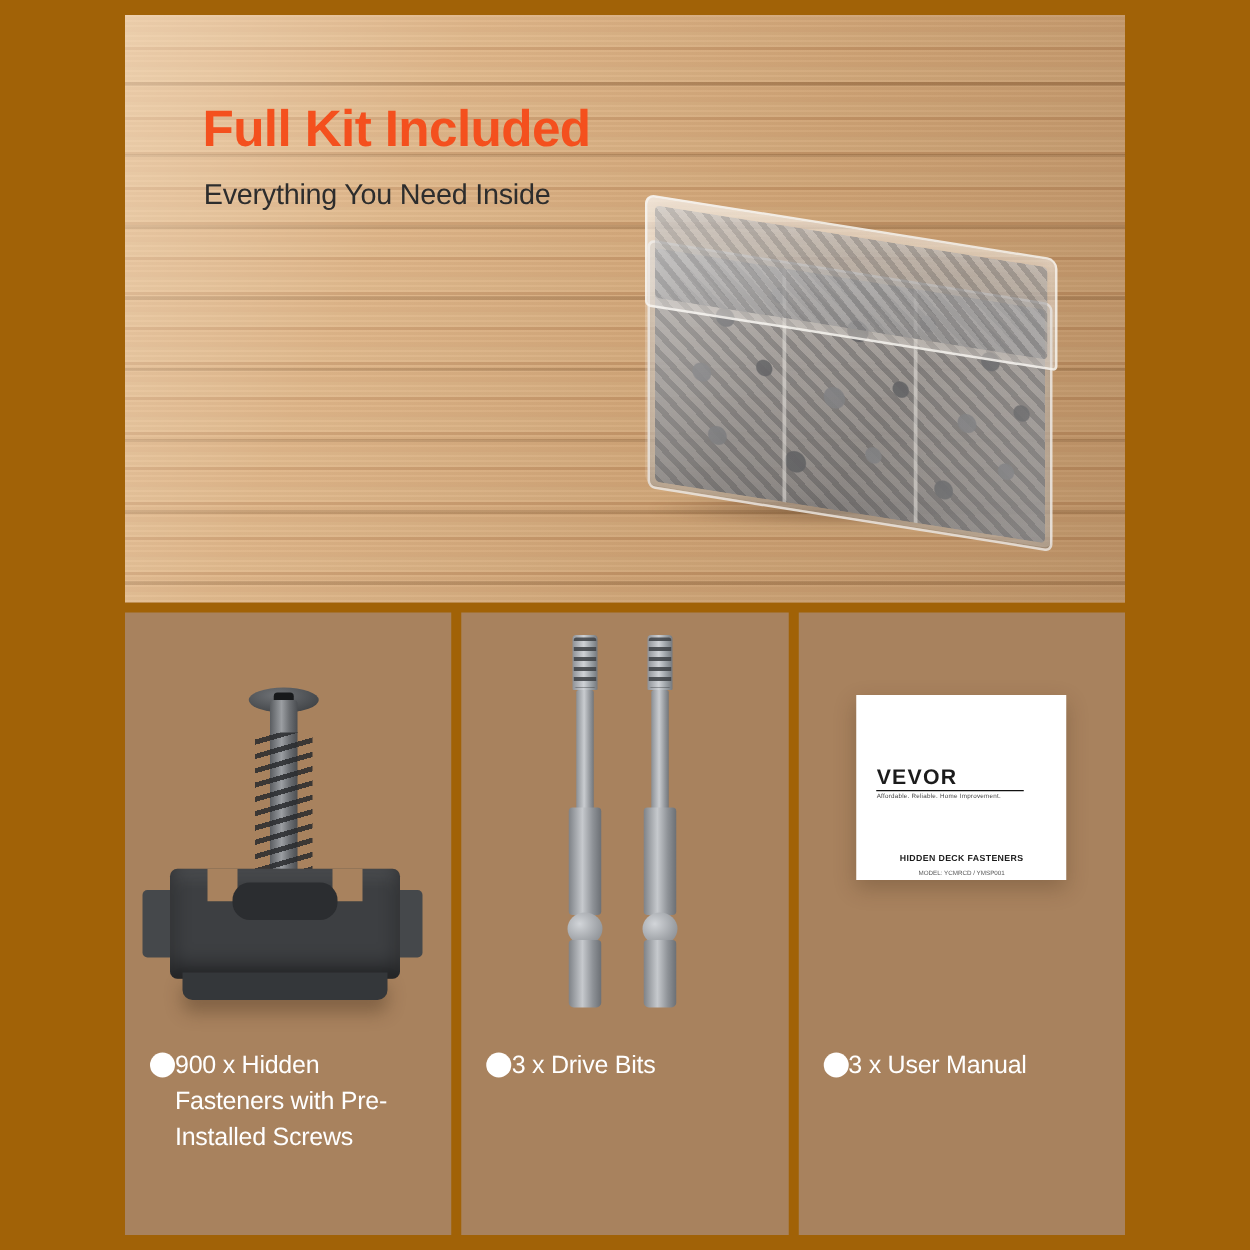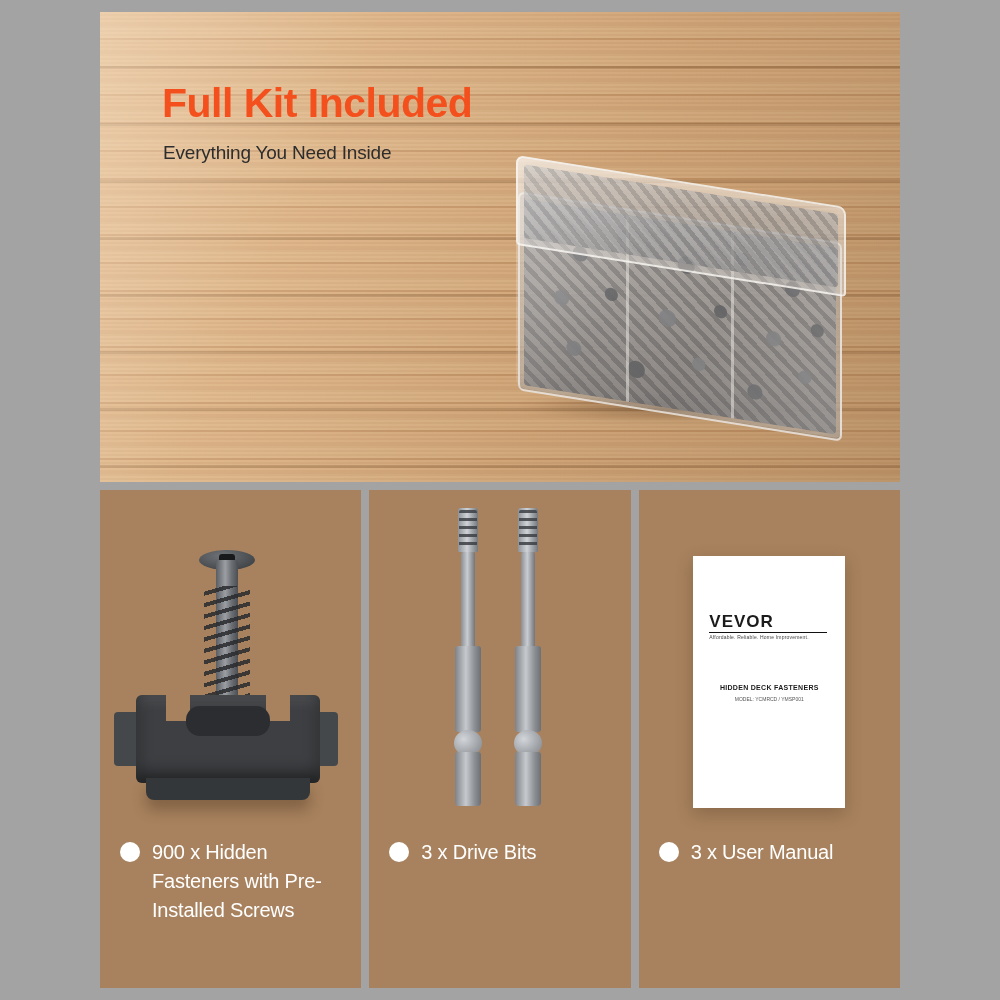--- a/index.html
+++ b/index.html
@@ -10,21 +10,21 @@
   body {
     width: 1000px;
     height: 1000px;
     font-family: "Liberation Sans", sans-serif;
     overflow: hidden;
   }
   .page {
     position: relative;
     width: 1000px;
     height: 1000px;
-    background: #a3a3a3;
+    background: #a16207;
   }
 
   
   .hero {
     position: absolute;
     left: 100px;
     top: 12px;
     width: 800px;
     height: 470px;
     overflow: hidden;
@@ -76,21 +76,21 @@
     font-size: 41px;
     font-weight: bold;
     color: #f4501e;
     letter-spacing: -0.5px;
     white-space: nowrap;
   }
   .hero-sub {
     position: absolute;
     left: 63px;
     top: 130px;
-    font-size: 19px;
+    font-size: 23px;
     color: #2d2d2d;
     letter-spacing: -0.2px;
     white-space: nowrap;
   }
 
   
   .box-wrap {
     position: absolute;
     left: 320px;
     top: 155px;
@@ -206,21 +206,20 @@
     top: 0;
     height: 340px;
   }
   .panel-caption {
     position: absolute;
     left: 20px;
     right: 14px;
     top: 348px;
     display: flex;
     align-items: flex-start;
-    gap: 12px;
   }
   .bullet {
     flex: 0 0 auto;
     width: 20px;
     height: 20px;
     border-radius: 50%;
     background: #ffffff;
     margin-top: 4px;
   }
   .caption-text {
@@ -390,23 +389,24 @@
     border-radius: 3px 3px 4px 4px;
   }
 
   
   .manual {
     position: absolute;
     left: 50%;
     transform: translateX(-50%);
     top: 66px;
     width: 152px;
-    height: 252px;
+    height: 148px;
     background: #ffffff;
     box-shadow: 0 6px 16px rgba(60,40,22,0.28);
+    padding-left: 16px;
   }
   .manual-logo {
     position: absolute;
     left: 16px;
     top: 56px;
     font-size: 17px;
     font-weight: bold;
     letter-spacing: 1px;
     color: #1b1b1b;
   }

